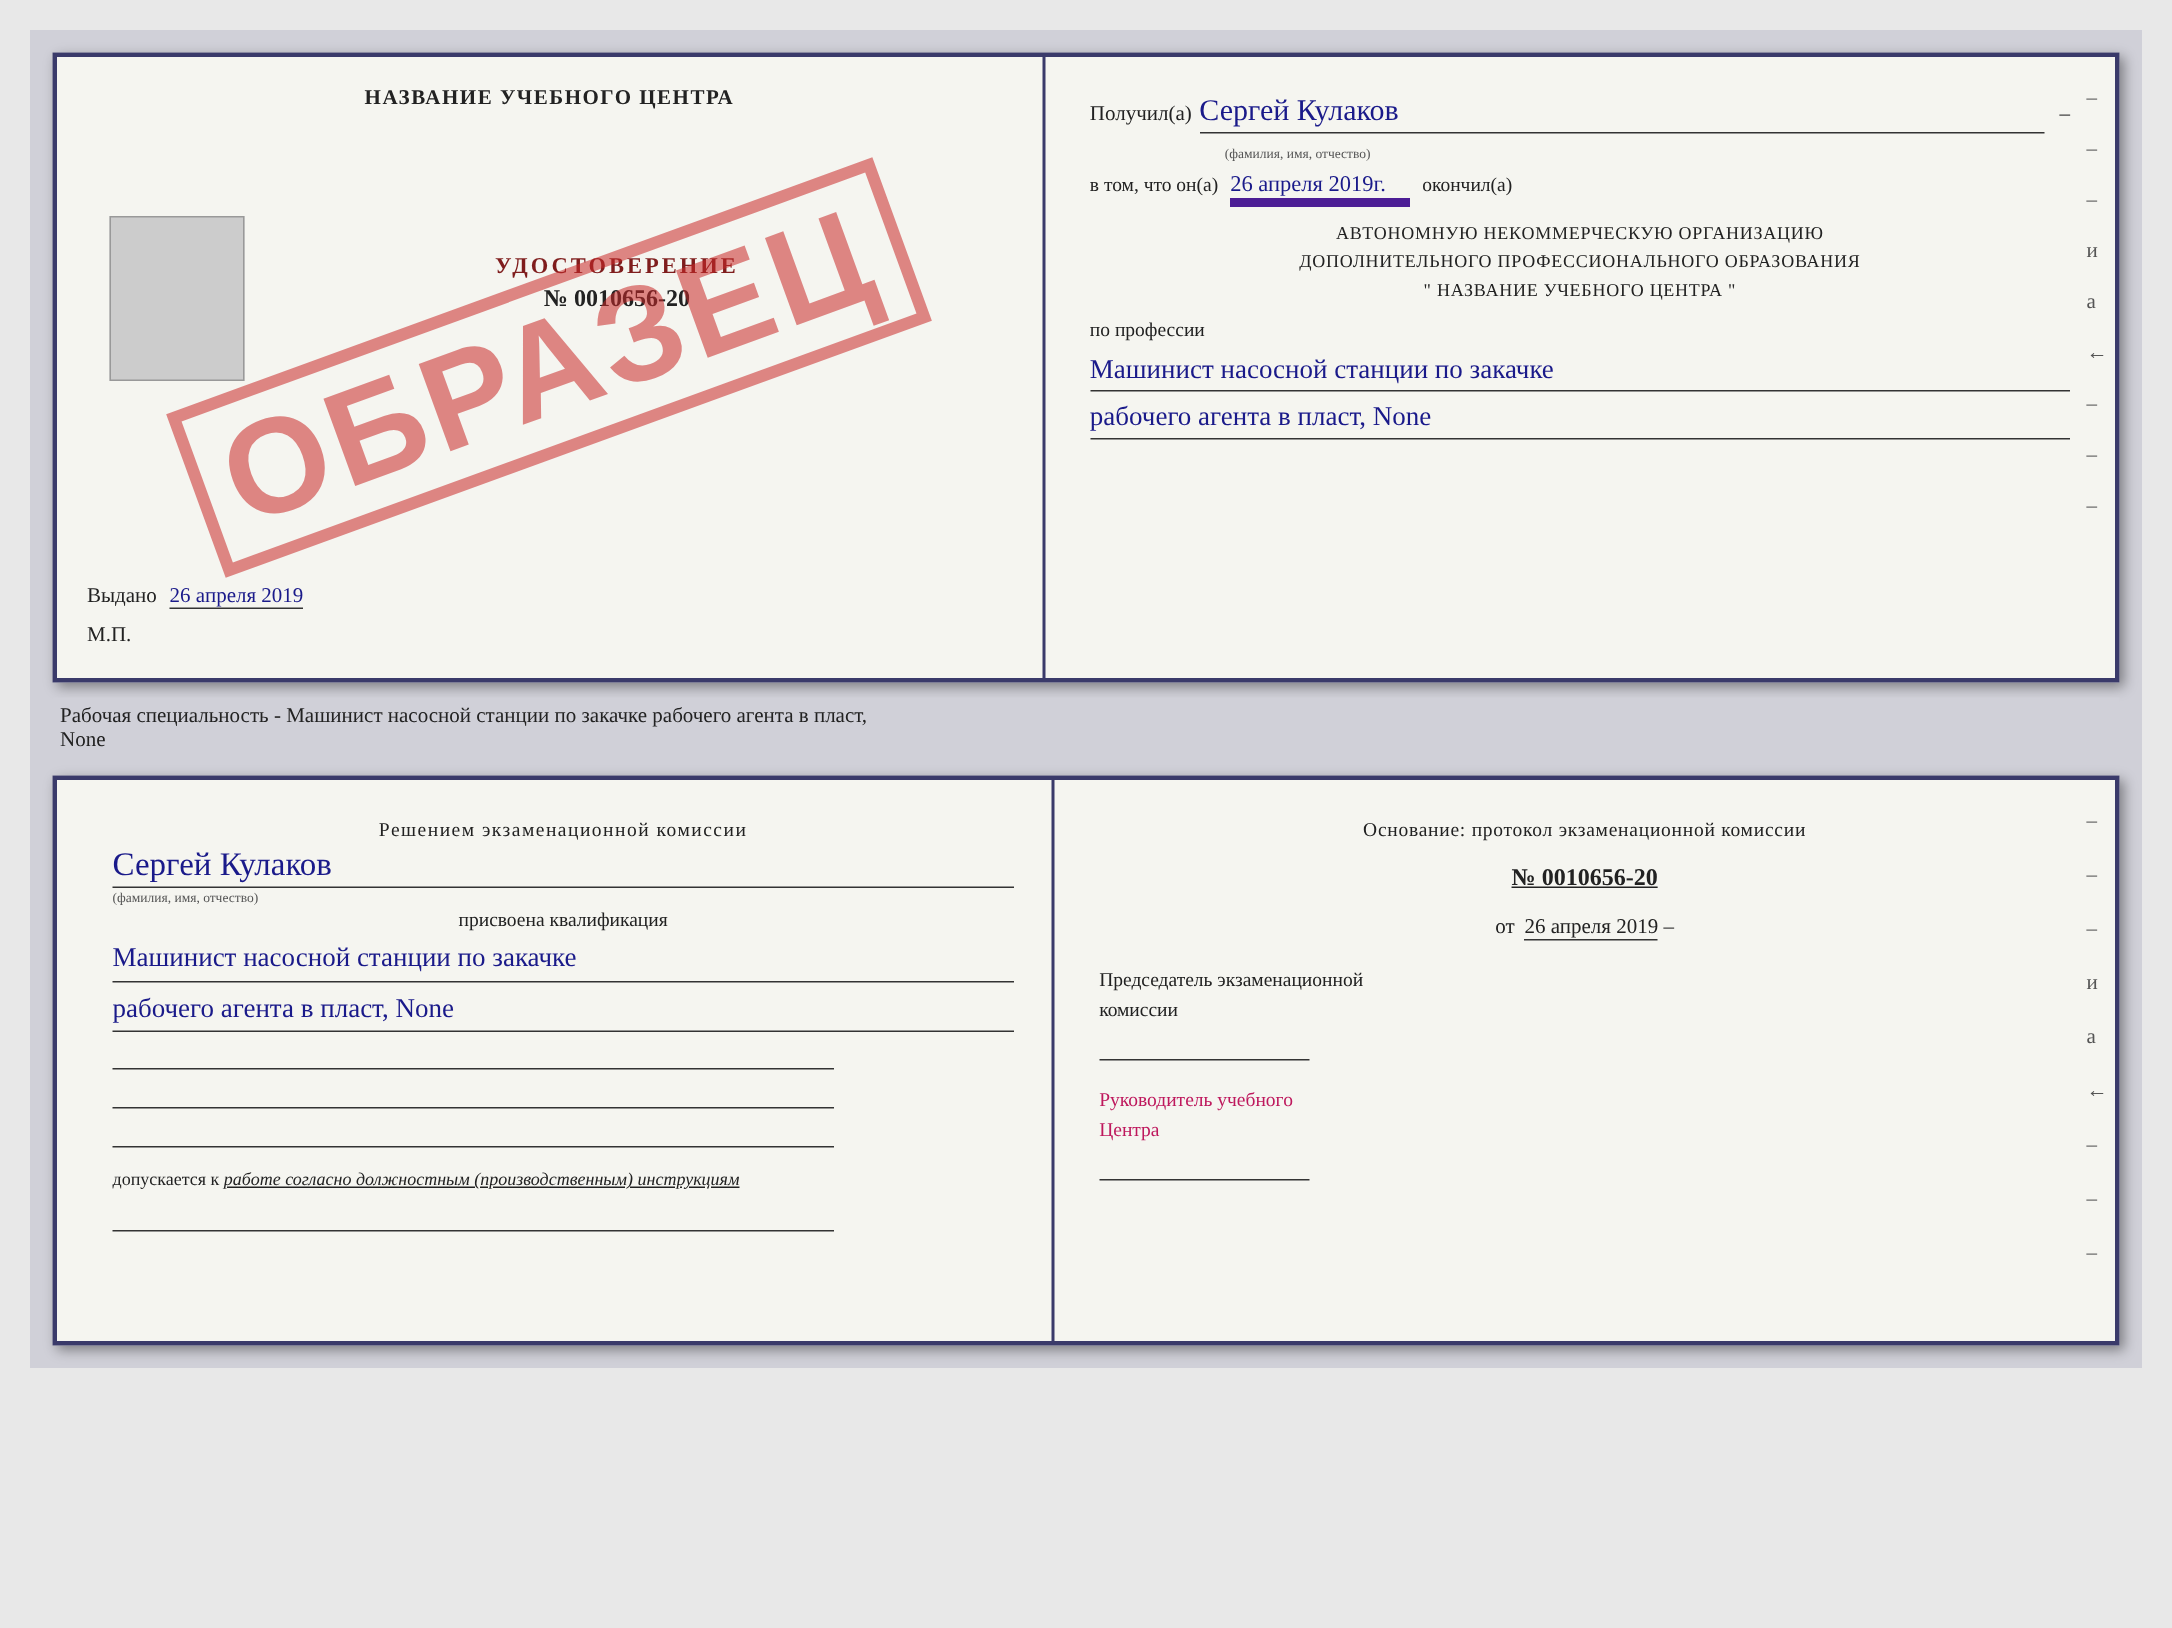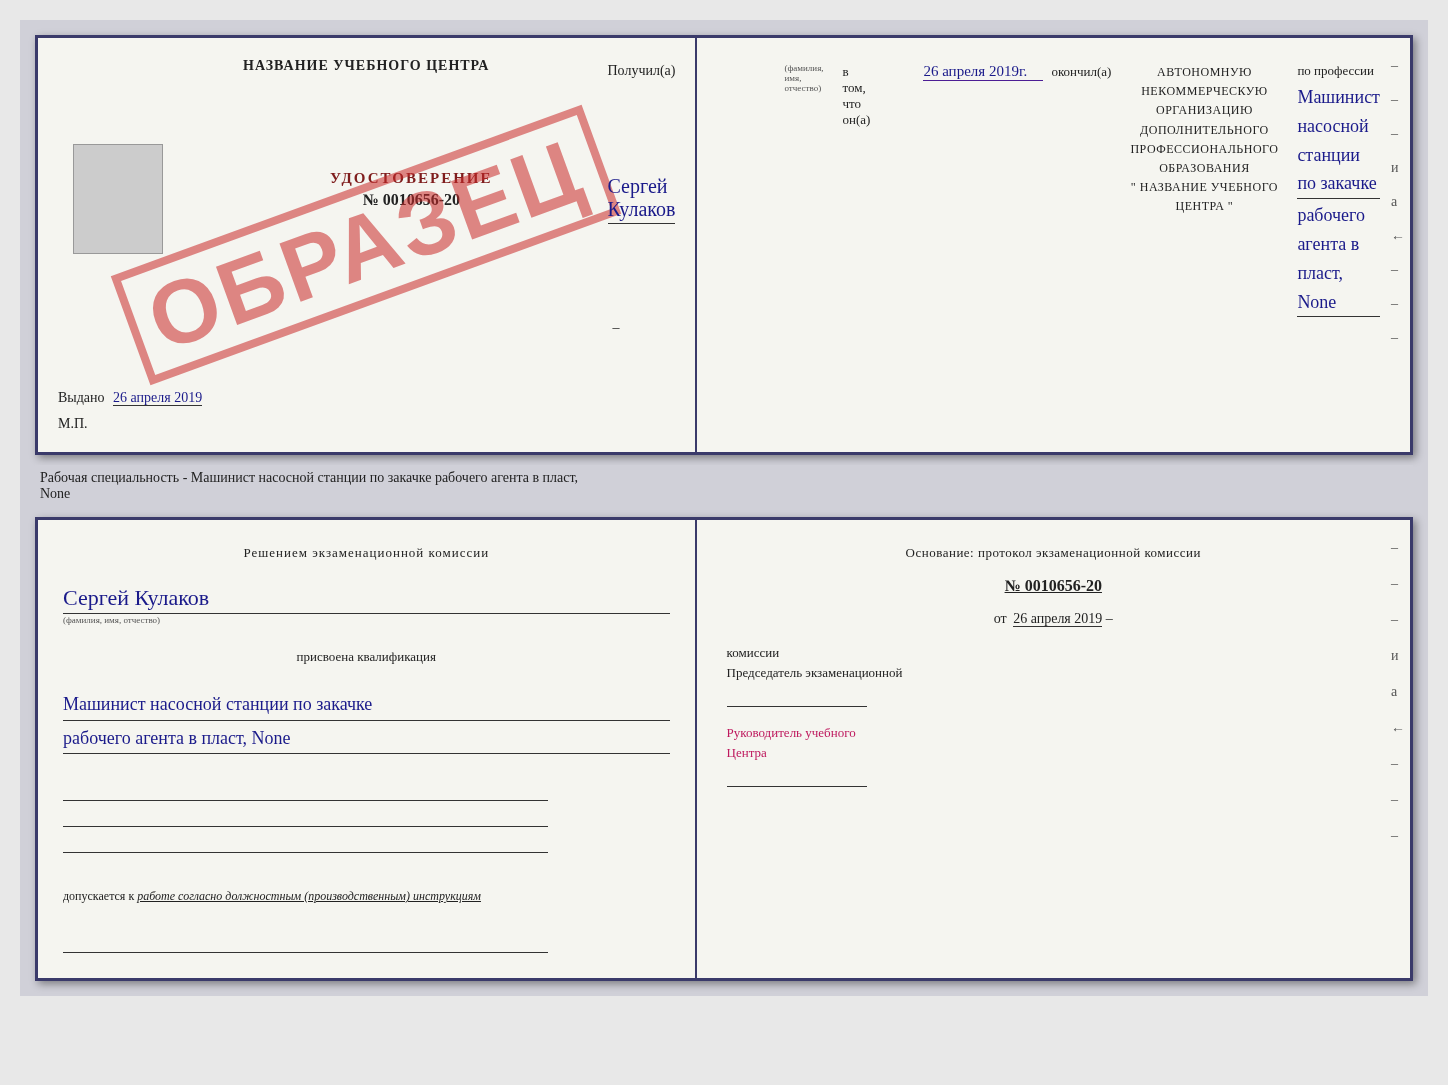--- a/index.html
+++ b/index.html
@@ -36,24 +36,23 @@
       overflow: hidden;
       display: flex;
       flex-direction: column;
       align-items: center;
     }
 
     .cert-right {
       width: 52%;
       padding: 25px 30px;
       display: flex;
-      flex-direction: row;
-      gap: 19px;
+      flex-direction: column;
+      gap: 8px;
       position: relative;
-      justify-content: flex-end;
     }
 
     .cert-title-center {
       text-align: center;
       font-size: 14px;
       font-weight: bold;
       letter-spacing: 1px;
       text-transform: uppercase;
       margin-bottom: 20px;
       color: #222;
@@ -153,23 +152,22 @@
       color: #222;
       display: flex;
       align-items: baseline;
       gap: 8px;
     }
 
     .date-handwritten {
       font-family: 'Segoe Script', 'Brush Script MT', cursive;
       font-size: 15px;
       color: #1a1a8a;
-      border-bottom: 1px solid #4c1d95;
+      border-bottom: 6px solid #4c1d95;
       min-width: 120px;
-      margin-left: 45px;
     }
 
     .okochil-label {
       font-size: 13px;
     }
 
     .autonomnuyu-block {
       font-size: 12px;
       text-align: center;
       text-transform: uppercase;
@@ -219,22 +217,23 @@
       box-shadow: 3px 3px 8px rgba(0,0,0,0.4);
       min-height: 380px;
     }
 
     .cert-bottom-left {
       width: 48%;
       border-right: 2px solid #3a3a6a;
       padding: 25px 25px;
       display: flex;
       flex-direction: column;
-      gap: 24px;
+      gap: 2px;
       position: relative;
+      margin-left: 12px;
     }
 
     .cert-bottom-right {
       width: 52%;
       padding: 25px 30px;
       display: flex;
       flex-direction: column;
       gap: 16px;
       position: relative;
     }
@@ -483,22 +482,22 @@
 
       <div class="protocol-number">№ 0010656-20</div>
 
       <div class="ot-date">
         <span>от</span>
         <span style="border-bottom:1px solid #333; margin-left:3px;">26 апреля 2019</span>
         <span> –</span>
       </div>
 
       <div class="predsedatel-block">
+        <div>Председатель экзаменационной</div>
         <div>комиссии</div>
-        <div>Председатель экзаменационной</div>
         <div class="sig-line"></div>
       </div>
 
       <div class="rukovoditel-block">
         <div>Руководитель учебного</div>
         <div>Центра</div>
         <div class="sig-line"></div>
       </div>
 
       <div class="right-dashes-bottom">

